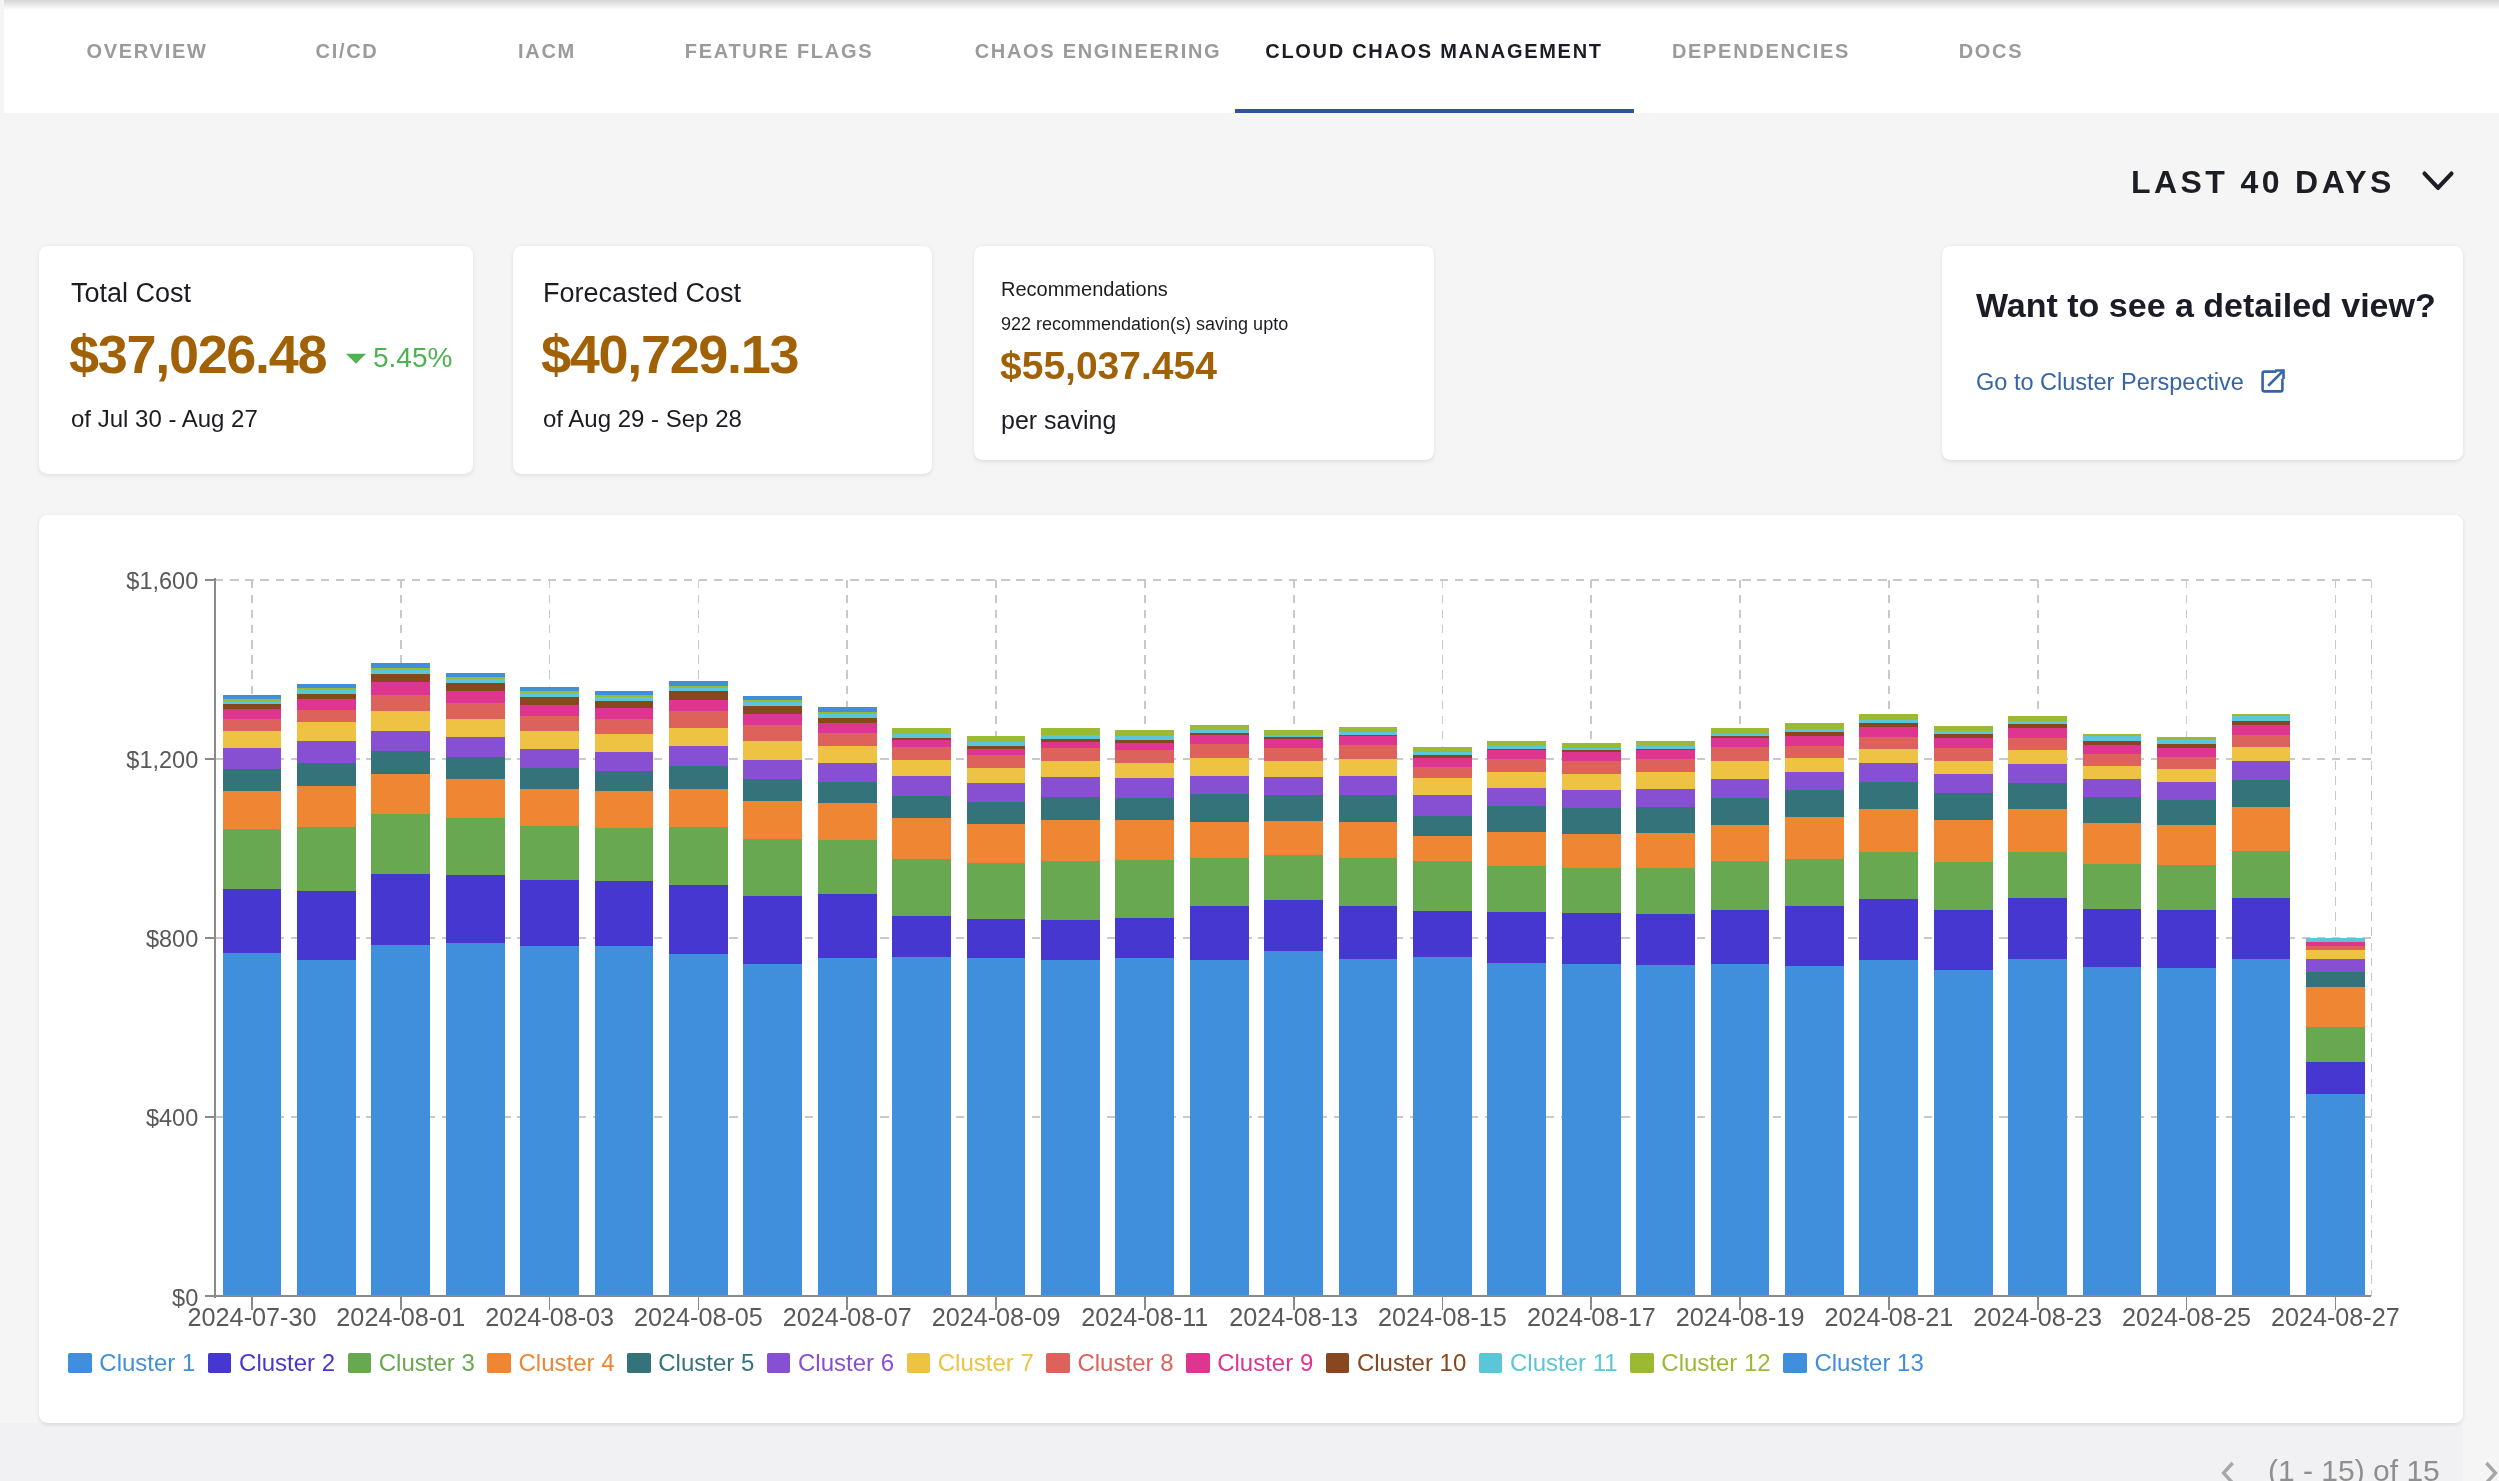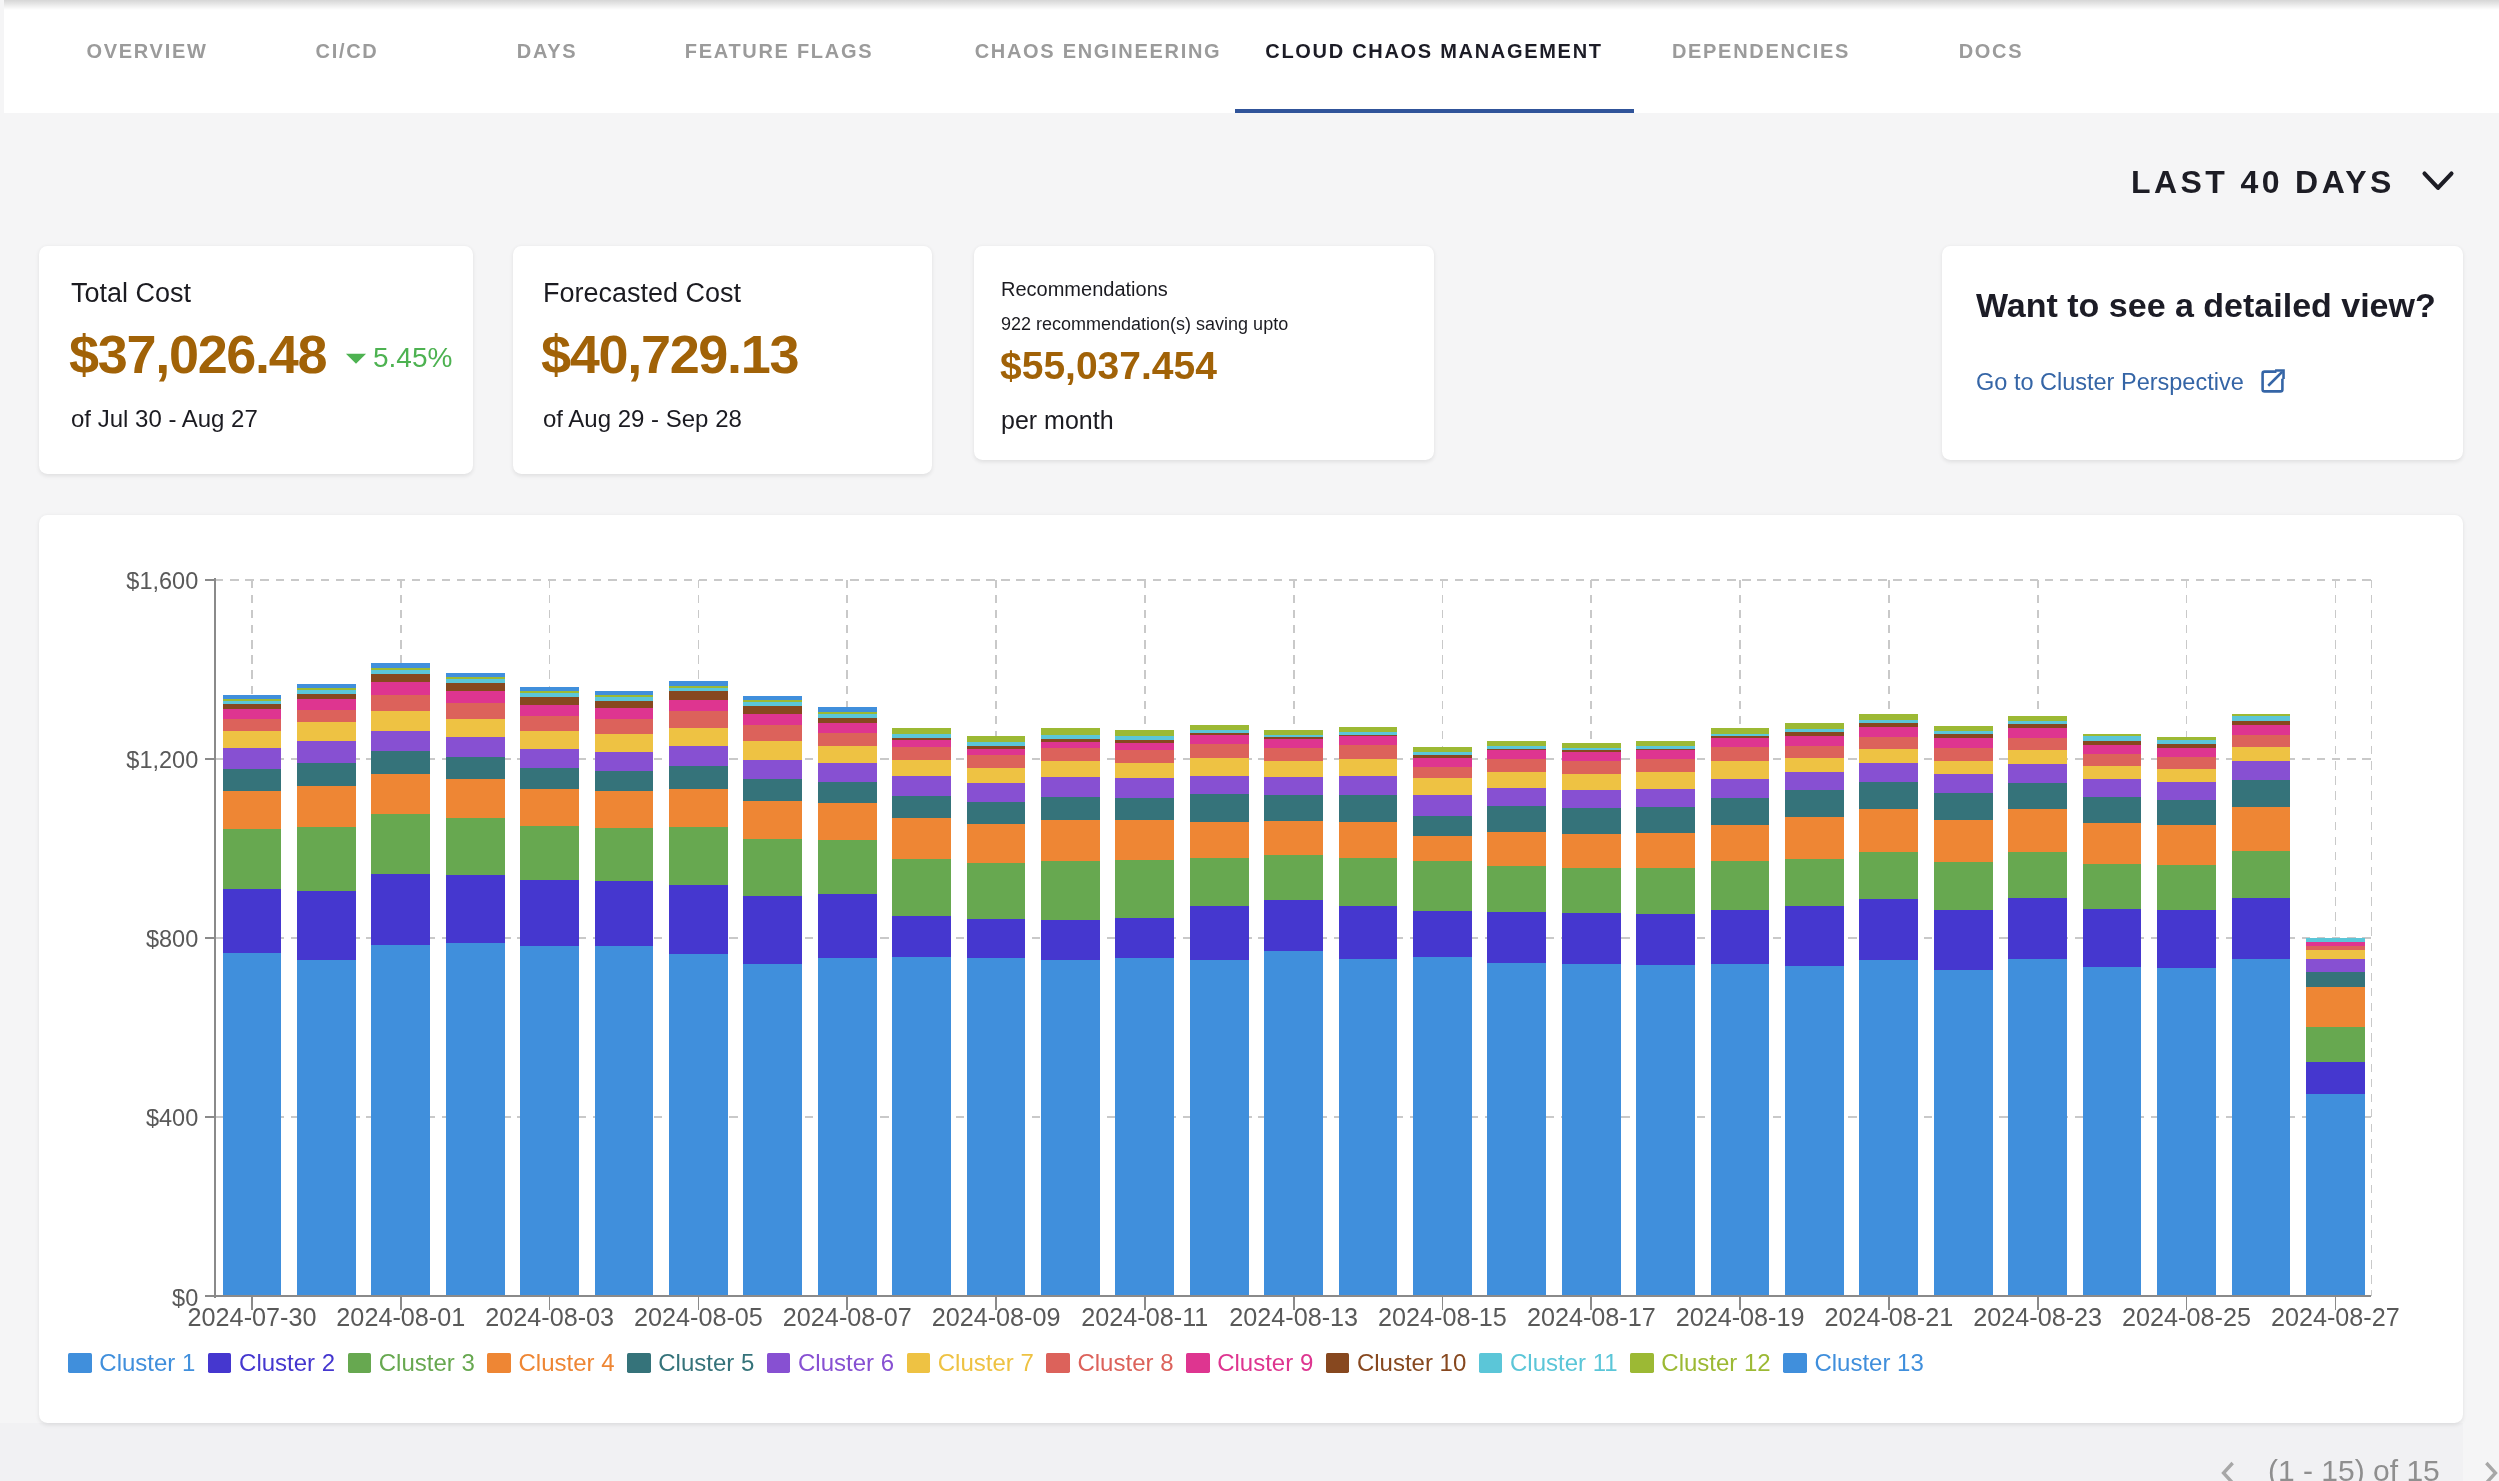--- a/index.html
+++ b/index.html
@@ -24,21 +24,21 @@
 .lt { font-size:24px; margin-left:7.6px; }
 .footer { position:absolute; left:0; top:1423px; width:2463px; height:59px; background:#f1f1f3; }
 .pag { position:absolute; top:1454px; font-size:30px; color:#8f8f8f; }
 </style></head>
 <body>
 <div class="footer"></div>
 <div class="nav">
   <div class="shadow"></div>
   <div class="tab" style="left:143px">OVERVIEW</div>
   <div class="tab" style="left:343px">CI/CD</div>
-  <div class="tab" style="left:543px">DAYS</div>
+  <div class="tab" style="left:543px">IACM</div>
   <div class="tab" style="left:775px">FEATURE FLAGS</div>
   <div class="tab" style="left:1094px">CHAOS ENGINEERING</div>
   <div class="tab active" style="left:1430px">CLOUD CHAOS MANAGEMENT</div>
   <div class="tab" style="left:1757px">DEPENDENCIES</div>
   <div class="tab" style="left:1987px">DOCS</div>
   <div class="underline"></div>
 </div>
 
 <div class="seldays">LAST 40 DAYS</div>
 <svg style="position:absolute;left:2417px;top:166px" width="42" height="28.6" viewBox="0 0 50 34">
@@ -56,21 +56,21 @@
 
 <div class="card" style="left:513px;top:246px;width:419px;height:228px"></div>
 <div class="lbl" style="left:543px;top:278px">Forecasted Cost</div>
 <div class="big" style="left:541px;top:323px">$40,729.13</div>
 <div class="sub" style="left:543px;top:405px">of Aug 29 - Sep 28</div>
 
 <div class="card" style="left:974px;top:246px;width:460px;height:214px"></div>
 <div class="lbl" style="left:1001px;top:278px;font-size:20px">Recommendations</div>
 <div class="sub" style="left:1001px;top:314px;font-size:18px">922 recommendation(s) saving upto</div>
 <div class="big" style="left:1000px;top:344px;font-size:39px;letter-spacing:0">$55,037.454</div>
-<div class="sub" style="left:1001px;top:406px;font-size:25px">per month</div>
+<div class="sub" style="left:1001px;top:406px;font-size:25px">per saving</div>
 
 <div class="card" style="left:1942px;top:246px;width:521px;height:214px"></div>
 <div class="lbl" style="left:1976px;top:286px;font-size:34px;font-weight:bold;color:#1c1c26">Want to see a detailed view?</div>
 <div class="sub" style="left:1976px;top:369px;font-size:23.5px;color:#3565a6">Go to Cluster Perspective</div>
 <svg style="position:absolute;left:2259px;top:368px" width="27" height="27" viewBox="0 0 24 24">
   <path d="M15.5 3.2 H5 a1.8 1.8 0 0 0 -1.8 1.8 V19 a1.8 1.8 0 0 0 1.8 1.8 H19 a1.8 1.8 0 0 0 1.8 -1.8 V9.5" fill="none" stroke="#3565a6" stroke-width="2.3"></path>
   <path d="M8.2 15.8 L20.6 3.4" fill="none" stroke="#3565a6" stroke-width="2.3"></path>
   <path d="M14.3 2.2 H21.8 V9.7" fill="none" stroke="#3565a6" stroke-width="2.3"></path>
 </svg>
 

